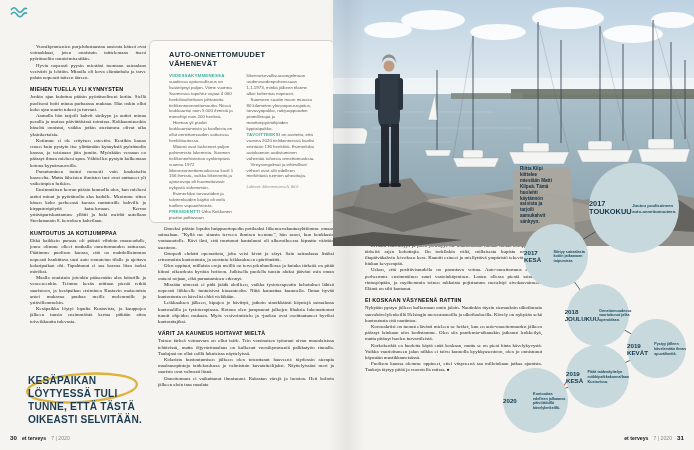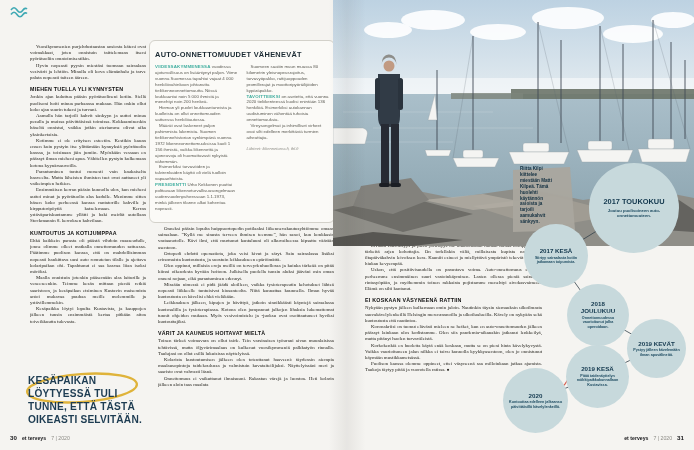--- a/index.html
+++ b/index.html
@@ -7,21 +7,21 @@
   .spread{position:relative;width:694px;height:450px;background:#f5f4f1;overflow:hidden;
           font-family:"Liberation Serif",serif;color:#26251f;}
   
   .serif-col{position:absolute;font-size:4.9px;line-height:6.2px;text-align:justify;overflow:hidden;}
   .serif-col p{margin:0;text-indent:6px;}
   .serif-col p.noind{text-indent:0;}
   .subhead{font-family:"Liberation Sans",sans-serif;font-weight:700;font-size:5.3px;
            letter-spacing:.25px;color:#0f0f0f;margin:5px 0 2px 0;text-indent:0;text-align:left;}
   
   .infobox{position:absolute;left:149px;top:40px;width:186px;height:183px;box-sizing:border-box;
-           padding:8px 5px;border:1px solid #d3d1ca;border-radius:6px;background:#fbfaf7;
+           padding:8px 19px;border:1px solid #d3d1ca;border-radius:6px;background:#fbfaf7;
            font-family:"Liberation Sans",sans-serif;}
   .infobox-title{font-size:7.4px;font-weight:700;letter-spacing:.3px;color:#1b2a33;margin:1px 0 5px 0;}
   .infobox-cols{columns:2;column-gap:9px;column-fill:auto;height:150px;
                 font-size:4.4px;line-height:5.9px;color:#5b5a53;text-align:left;}
   .infobox-cols p{margin:0;}
   .infobox-cols p.ind{text-indent:4px;}
   .infobox .lead{color:#3fae9f;font-weight:700;letter-spacing:.2px;}
   .infobox .sources{margin-top:5px;font-style:italic;color:#8f8e87;font-size:4.1px;}
   
   .pullquote{position:absolute;left:28px;top:374px;width:132px;font-family:"Liberation Sans",sans-serif;
@@ -37,21 +37,21 @@
   .footer-left{left:10px;}
   .footer-right{right:10px;}
   
   .photo{position:absolute;left:333px;top:0;width:361px;height:246px;z-index:1;}
   .caption{position:absolute;left:520px;top:166px;width:37px;z-index:7;
            font-family:"Liberation Sans",sans-serif;font-weight:700;font-size:4.6px;line-height:5.9px;
            color:#122f40;text-align:left;}
   
   .connectors{position:absolute;left:0;top:0;z-index:5;pointer-events:none;}
   .badge{position:absolute;border-radius:50%;background:#c7d9dc;z-index:6;display:flex;
-         flex-direction:column;align-items:center;justify-content:center;text-align:center;
+         flex-direction:row;align-items:center;justify-content:center;text-align:left;
          font-family:"Liberation Sans",sans-serif;}
   .badge-title{font-weight:700;color:#12374d;font-size:6.2px;line-height:7px;width:72%;}
   .badge-text{font-weight:600;color:#1c4a60;font-size:3.7px;line-height:4.7px;width:84%;margin-top:1.5px;}
   .b1 .badge-title{font-size:7.4px;line-height:8.4px;}
   .b1 .badge-text{font-size:4.2px;line-height:5.3px;width:78%;}
   
   .gutter{position:absolute;left:328px;top:0;width:38px;height:450px;z-index:4;pointer-events:none;
           background:linear-gradient(90deg,rgba(0,0,0,0) 0%,rgba(60,55,45,.07) 50%,rgba(0,0,0,0) 100%);}
   .wave-mark{position:absolute;left:10px;top:6px;}
 </style>

